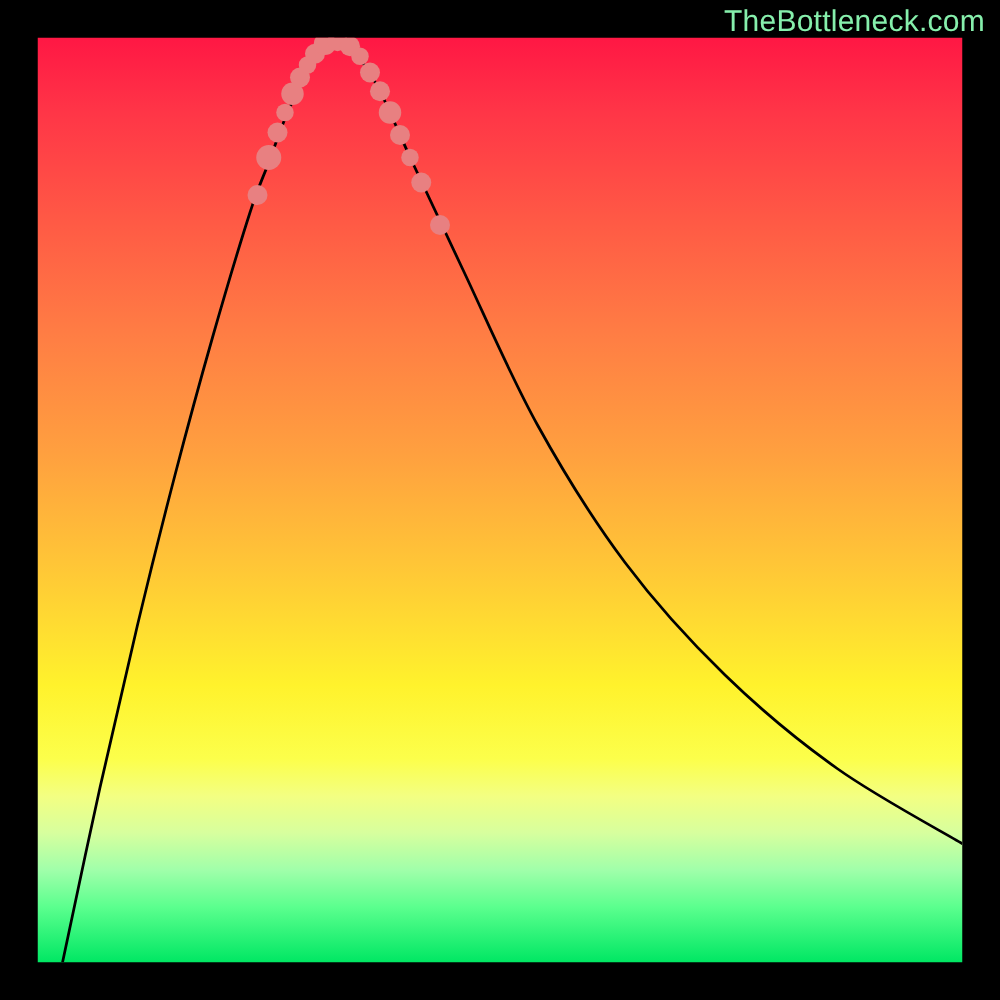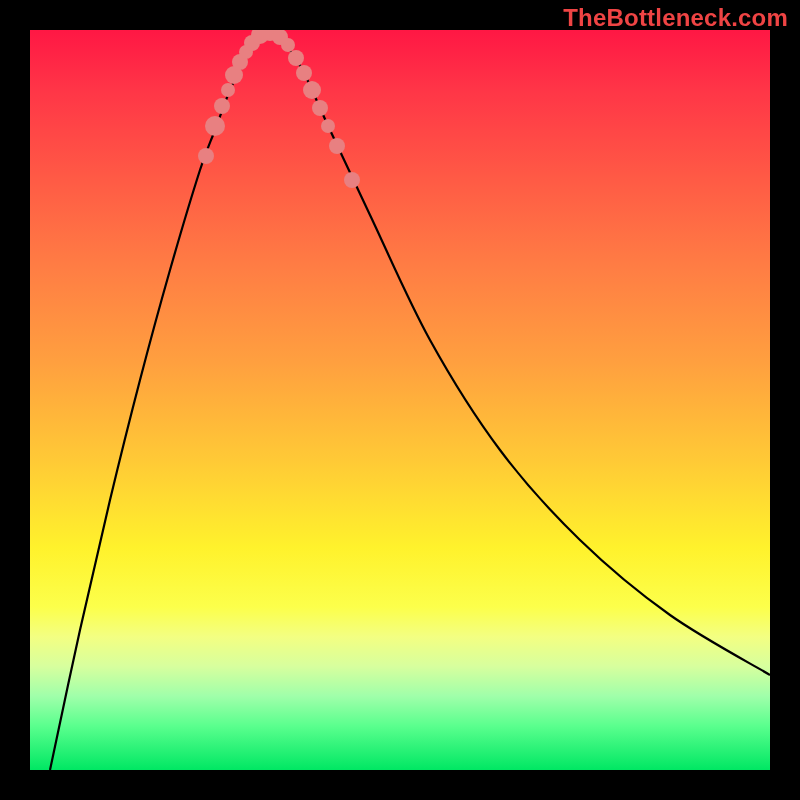--- a/index.html
+++ b/index.html
@@ -14,23 +14,23 @@
   .frame {
     position: relative;
     width: 800px;
     height: 800px;
     background: #000;
   }
   .watermark {
     position: absolute;
     top: 4px;
     right: 12px;
-    color: #ef4444;
+    color: #86efac;
     font-size: 24px;
-    font-weight: 700;
+    font-weight: 400;
     letter-spacing: 0.2px;
     z-index: 10;
   }
   .plot-area {
     position: absolute;
     left: 30px;
     top: 30px;
     width: 740px;
     height: 740px;
     overflow: hidden;

